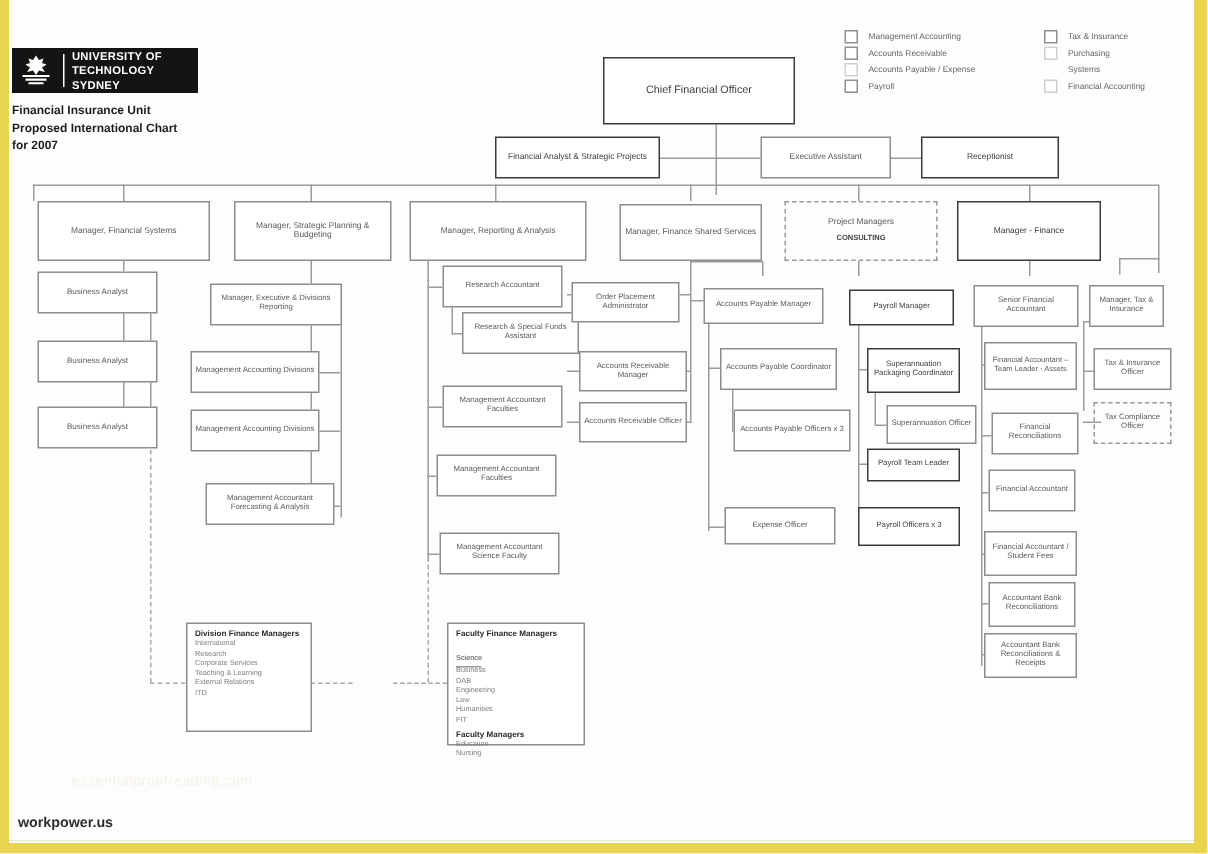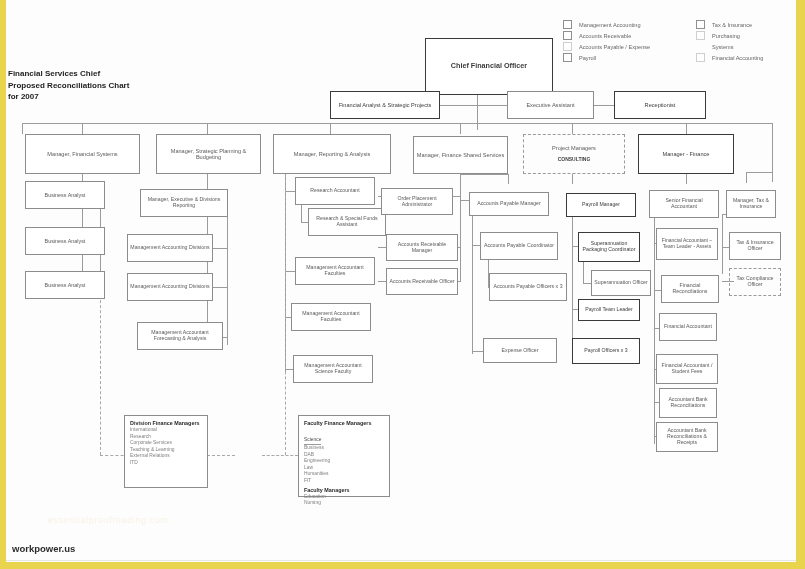--- a/index.html
+++ b/index.html
@@ -40,24 +40,39 @@
   .panel .li{font-size:4.9px;color:#808080;line-height:1.35;}
   #wm{position:absolute;left:48px;top:515px;font-size:9px;color:#f7f2e4;letter-spacing:.6px;}
   #foot{position:absolute;left:12px;top:543px;font-size:9.5px;color:#2c2c2c;font-weight:bold;}
   #footline{position:absolute;left:6px;top:560px;width:790px;height:1px;background:#e6e6e6;}
 </style>
 </head>
 <body>
 
 <div id="page">
 
+  <div id="logo">
+    <span class="crest">
+      <svg width="26" height="24" viewBox="0 0 26 24">
+        <g fill="#ffffff">
+          <path d="M13 2 L15 5 L18 4 L17 7 L20 8 L17 10 L19 13 L15 12 L13 15 L11 12 L7 13 L9 10 L6 8 L9 7 L8 4 L11 5 Z"></path>
+          <path d="M4 15 h18 v1.4 H4 Z M6 17.4 h14 v1.4 H6 Z M8 19.8 h10 v1.4 H8 Z"></path>
+        </g>
+      </svg>
+    </span>
+    <span class="sep"></span>
+    <span class="ltxt">
+      <div>UNIVERSITY OF</div>
+      <div>TECHNOLOGY SYDNEY</div>
+    </span>
+  </div>
 
   <div id="title">
-    <div>Financial Services Chief</div>
-    <div>Proposed Reconciliations Chart</div>
+    <div>Financial Insurance Unit</div>
+    <div>Proposed International Chart</div>
     <div>for 2007</div>
   </div>
 
   <div class="lgitem" style="left:563px;top:20px;">
     <span class="cb"></span>
     <span class="lgtxt">Management Accounting</span>
   </div>
   <div class="lgitem" style="left:563px;top:31px;">
     <span class="cb"></span>
     <span class="lgtxt">Accounts Receivable</span>
@@ -164,21 +179,21 @@
   <div class="ln h" style="left:722px;top:214px;width:12px;"></div>
   <div class="ln h" style="left:722px;top:247px;width:12px;"></div>
   <div class="ln h" style="left:722px;top:281px;width:12px;"></div>
 
   <div class="lnd v" style="left:100px;top:295px;height:160px;"></div>
   <div class="lnd h" style="left:100px;top:455px;width:70px;"></div>
   <div class="lnd h" style="left:207px;top:455px;width:28px;"></div>
   <div class="lnd v" style="left:285px;top:175px;height:280px;"></div>
   <div class="lnd h" style="left:262px;top:455px;width:36px;"></div>
 
-  <div class="box thick" style="left:425px;top:38px;width:128px;height:57px;font-size:7.2px;font-weight:bold;">Chief Financial Officer</div>
+  <div class="box thick" style="left:402px;top:38px;width:128px;height:45px;font-size:7.2px;font-weight:normal;">Chief Financial Officer</div>
 
   <div class="box thick" style="left:330px;top:91px;width:110px;height:28px;font-size:5.6px;">Financial Analyst &amp; Strategic Projects</div>
   <div class="box" style="left:507px;top:91px;width:87px;height:28px;font-size:5.6px;">Executive Assistant</div>
   <div class="box thick" style="left:614px;top:91px;width:92px;height:28px;font-size:5.6px;">Receptionist</div>
 
   <div class="box" style="left:25px;top:134px;width:115px;height:40px;font-size:5.6px;">Manager, Financial Systems</div>
   <div class="box" style="left:156px;top:134px;width:105px;height:40px;font-size:5.6px;">Manager, Strategic Planning &amp; Budgeting</div>
   <div class="box" style="left:273px;top:134px;width:118px;height:40px;font-size:5.6px;">Manager, Reporting &amp; Analysis</div>
   <div class="box" style="left:413px;top:136px;width:95px;height:38px;font-size:5.6px;">Manager, Finance Shared Services</div>
   <div class="box dashed" style="left:523px;top:134px;width:102px;height:40px;font-size:5.6px;flex-direction:column;gap:5px;">

